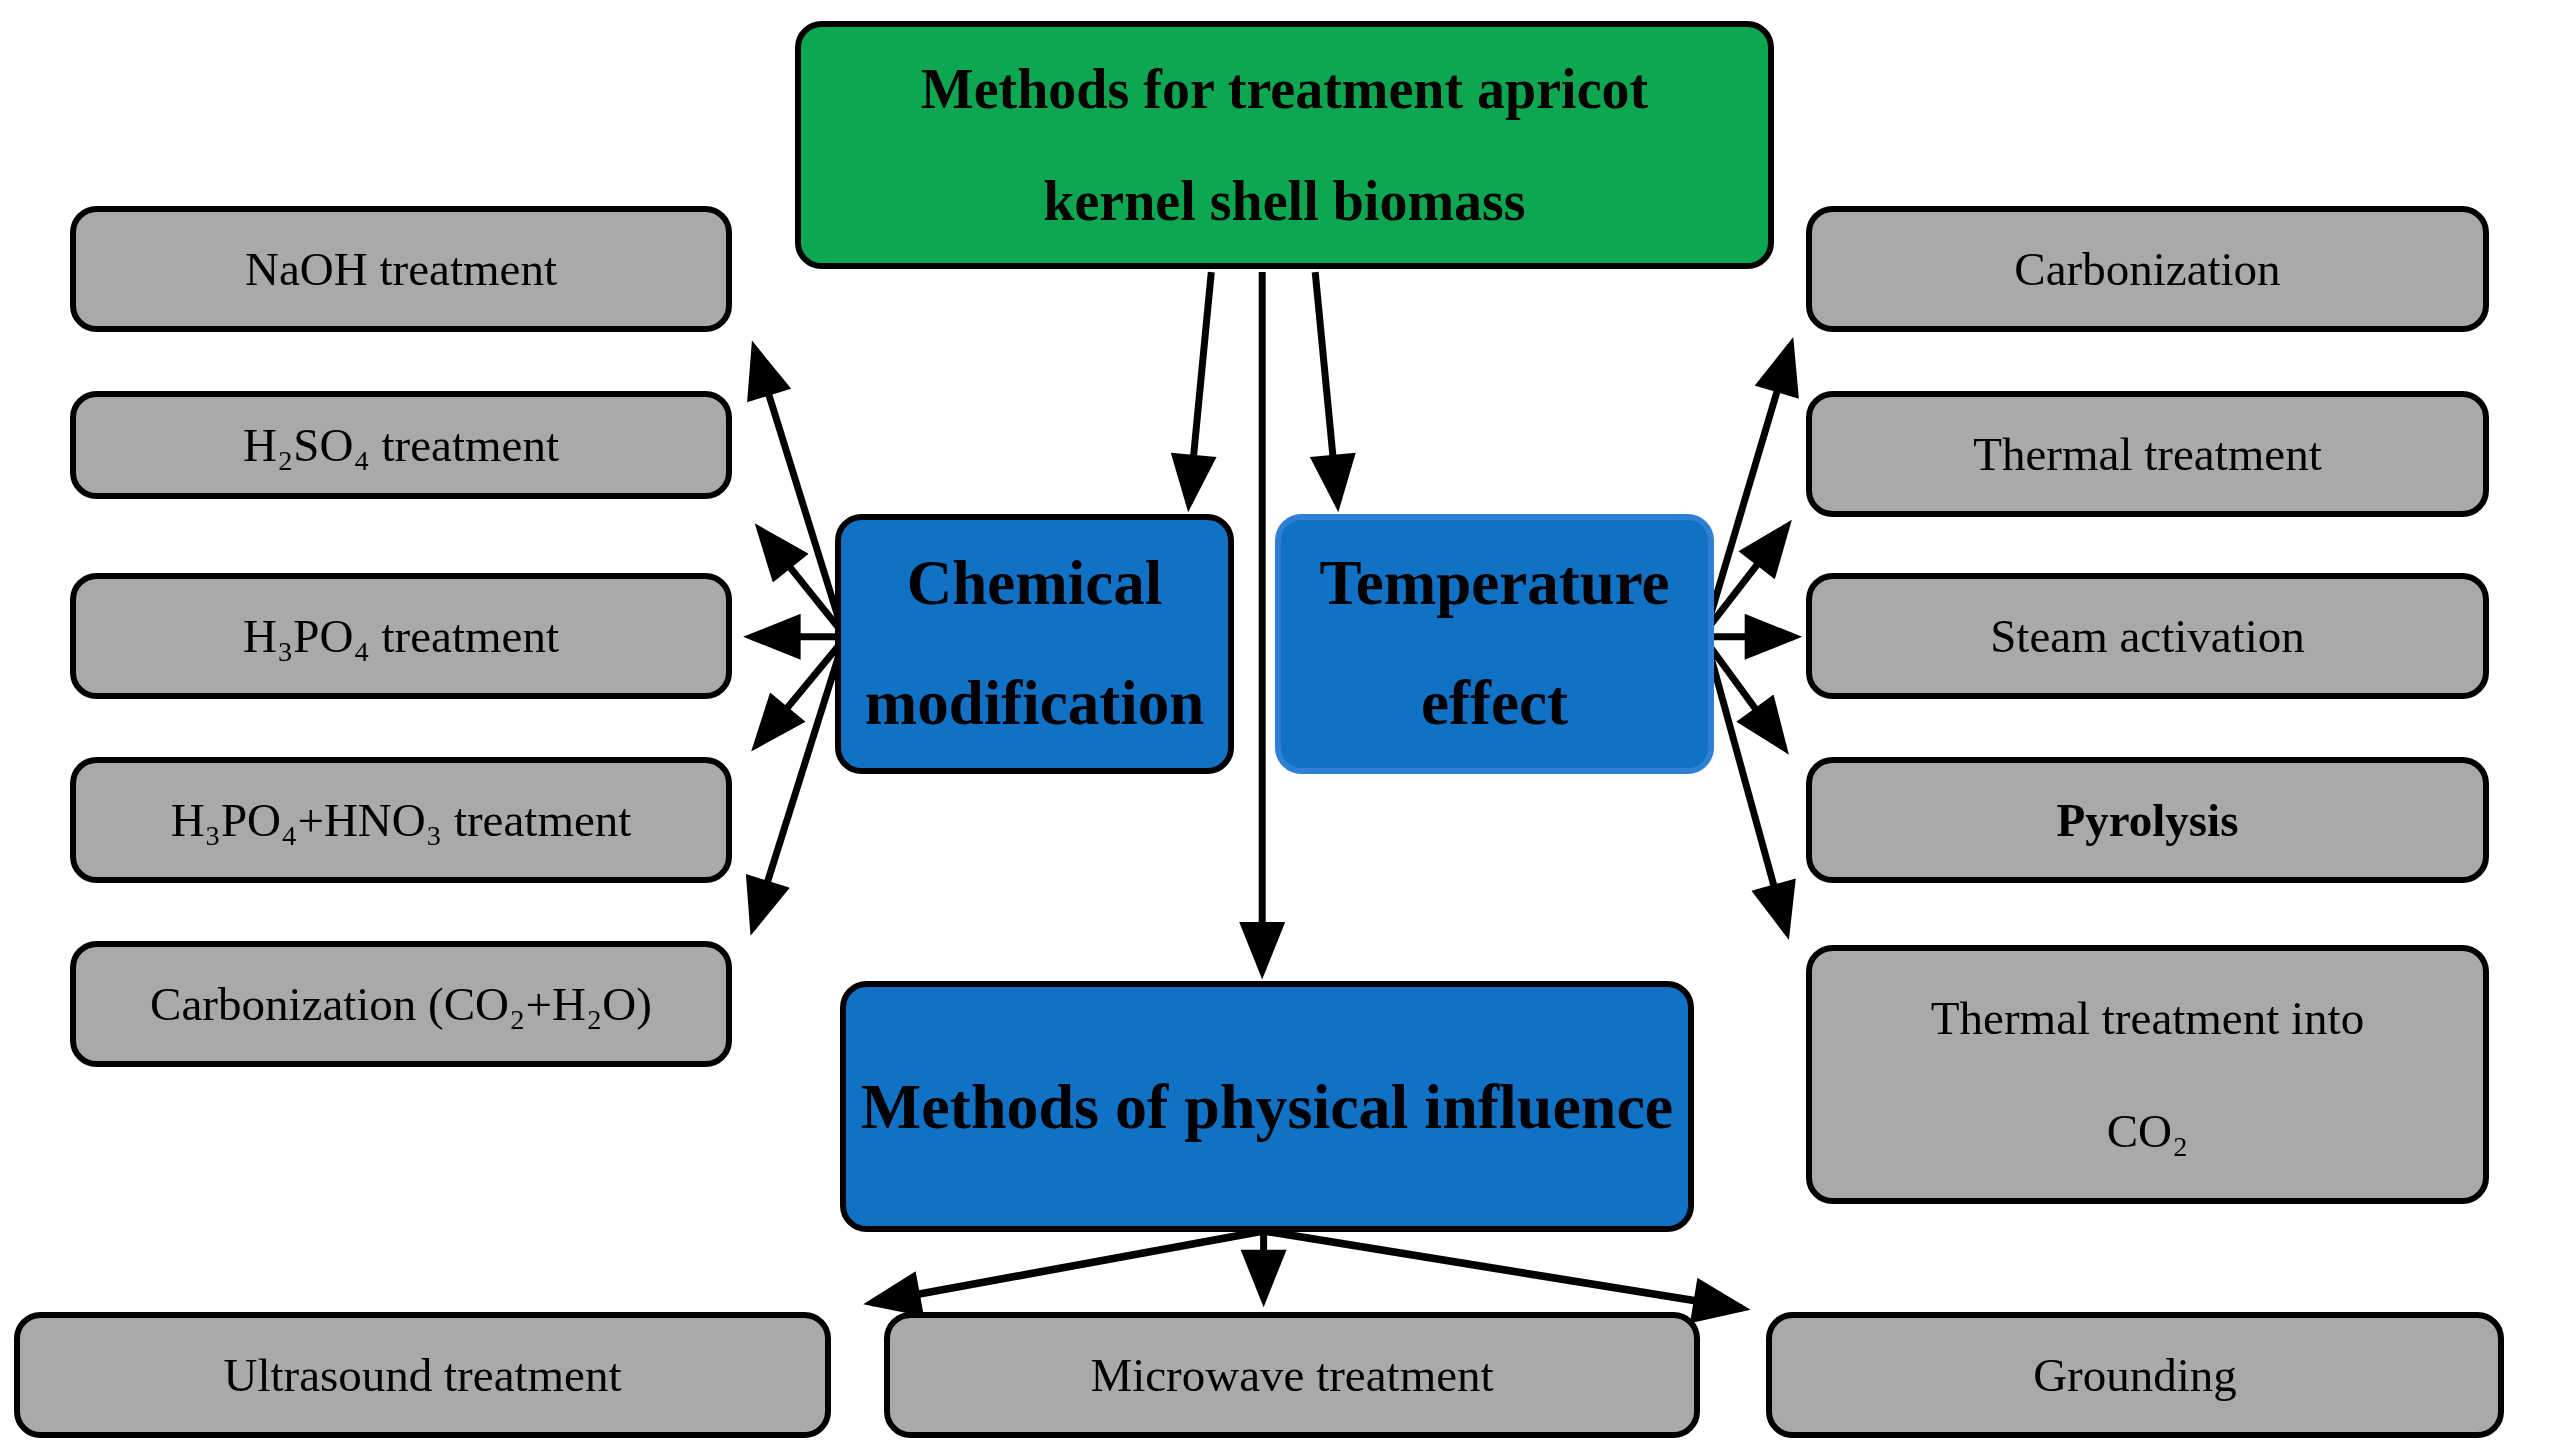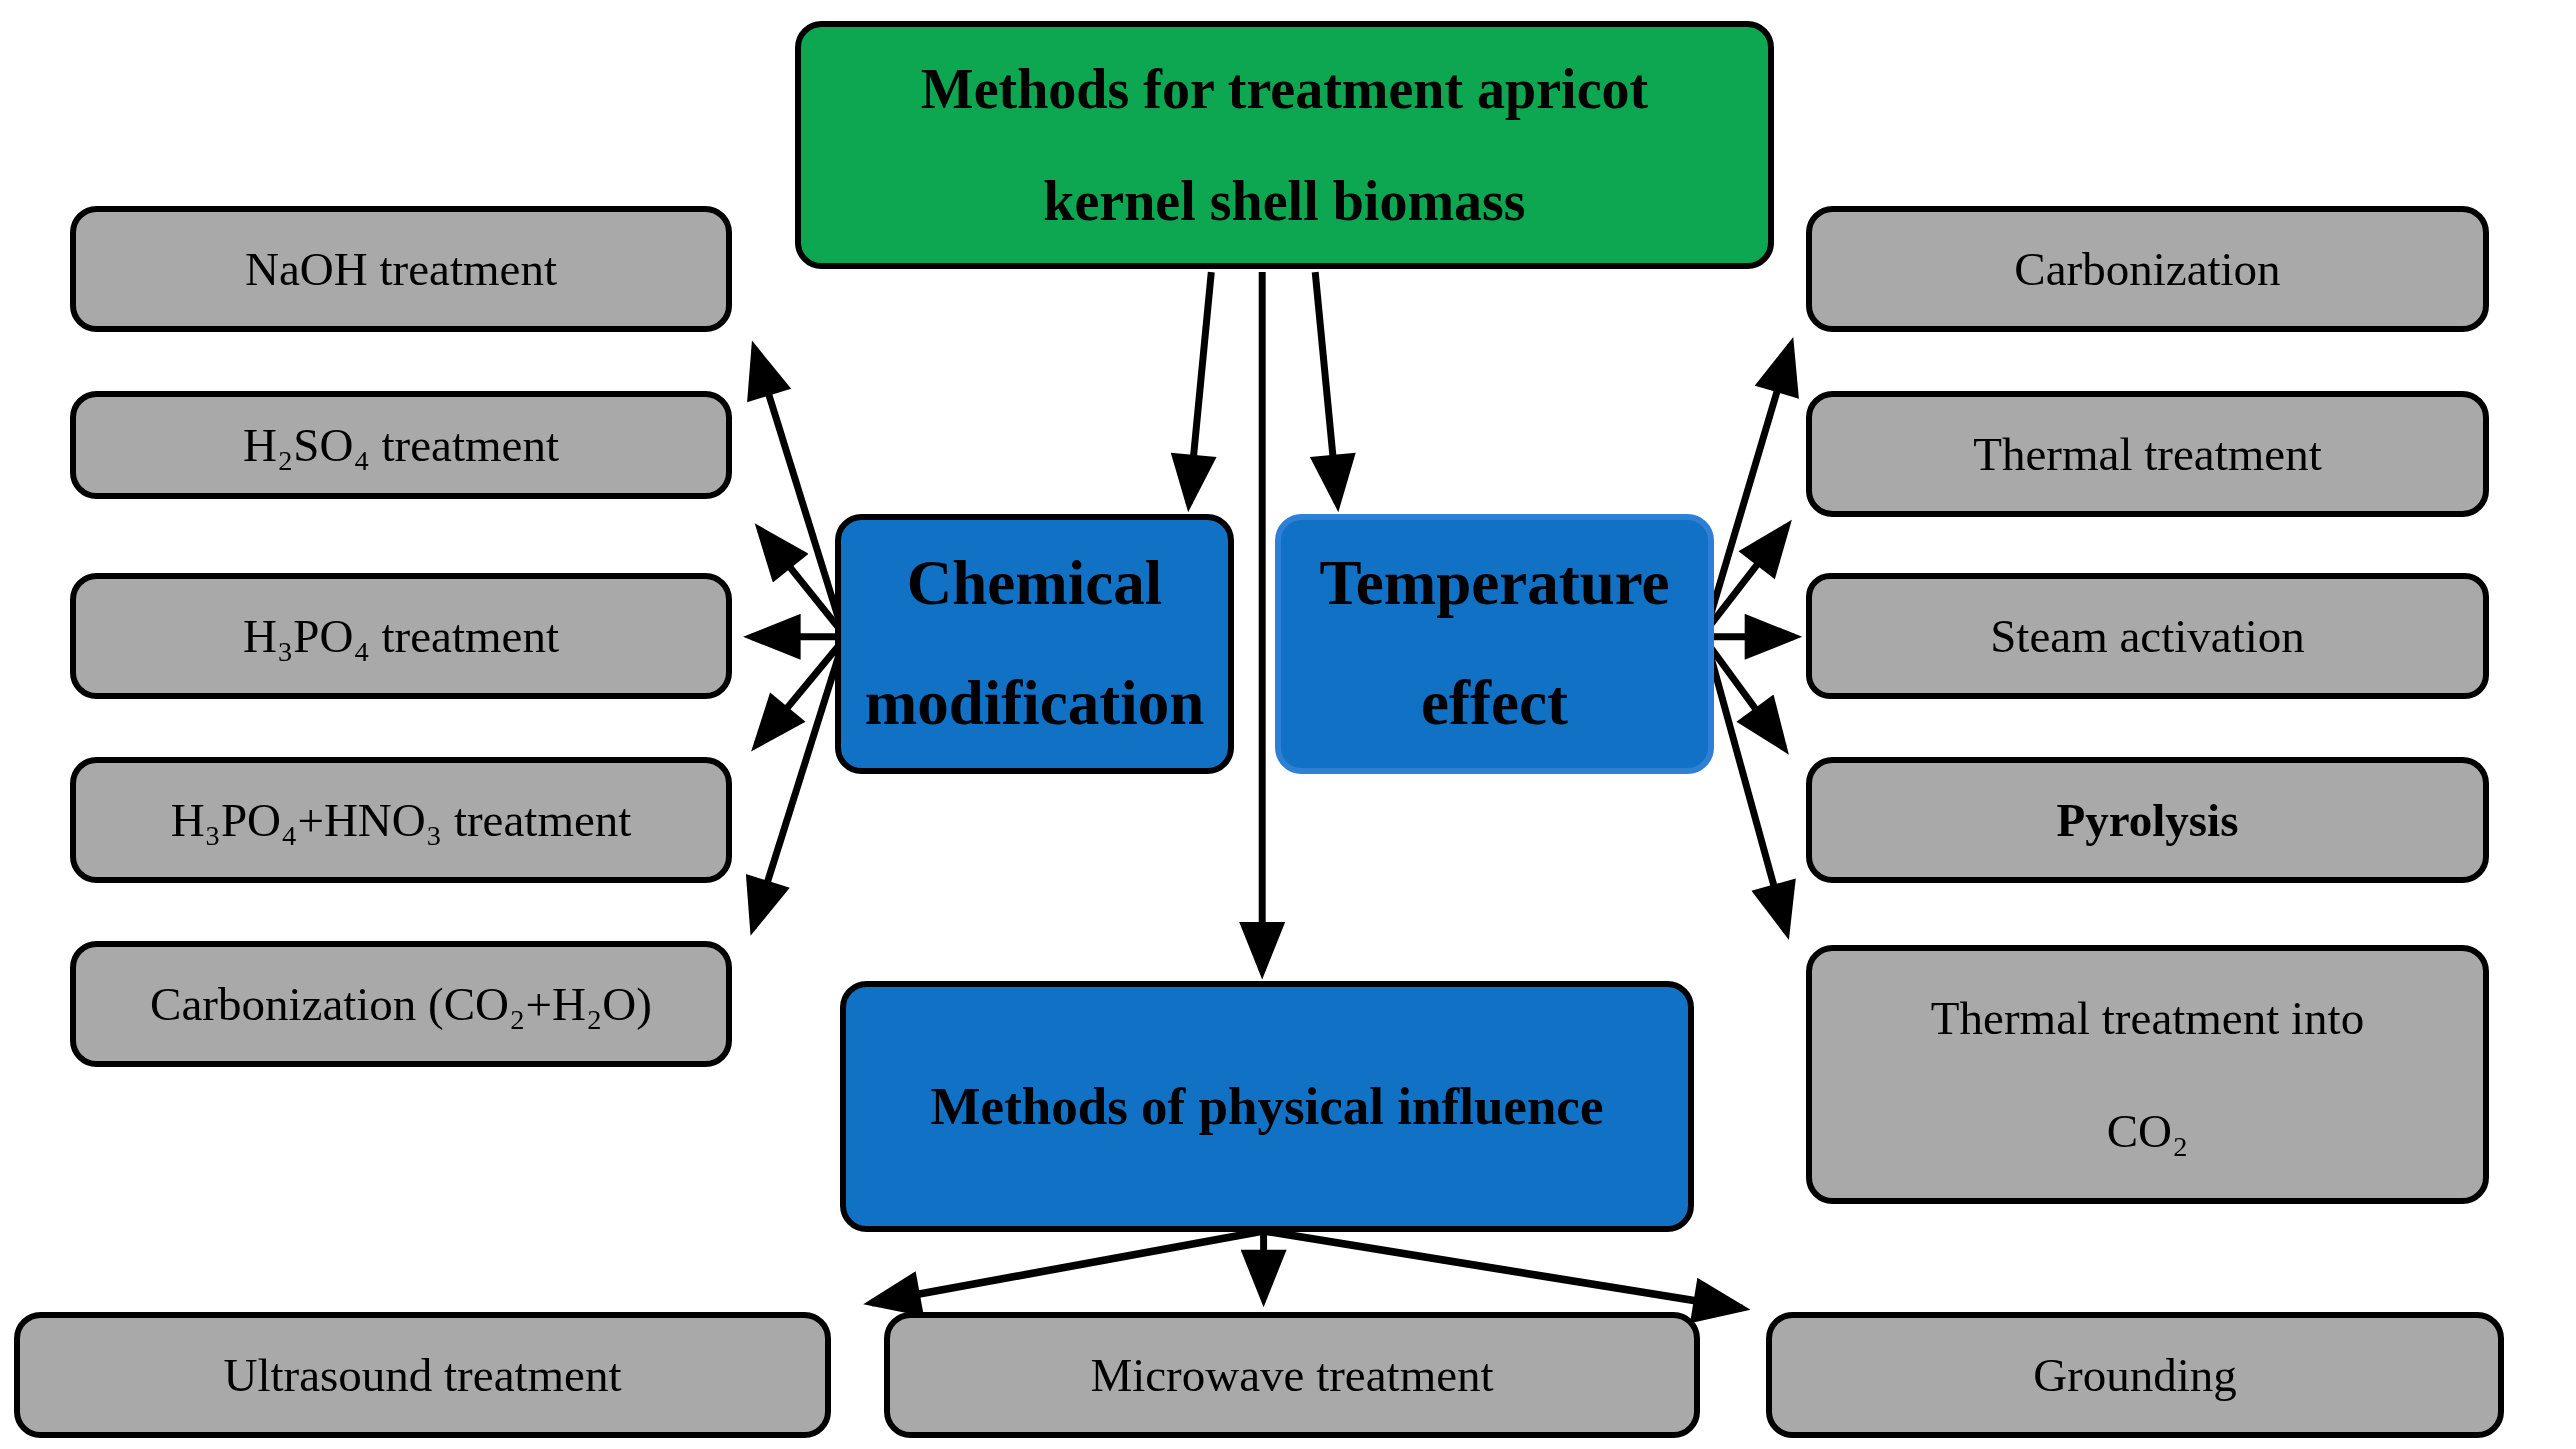--- a/index.html
+++ b/index.html
@@ -30,37 +30,37 @@
     z-index: 2;
   }
   .box .lbl { display: inline-block; line-height: 1.25; }
   .gray  { background: var(--node_fill, #A9A9A9); font-size: 47px; }
   .green { background: var(--root_fill, #0CA750); font-size: 56px; font-weight: bold; }
   .blue  { background: var(--branch_fill, #1171C4); font-size: 63px; font-weight: bold; }
   .blue-border { border-color: var(--branch_border_alt, #2E7FD6); }
   .multiline .lbl { line-height: 1.9; }
   .green .lbl { line-height: 2.0; padding: 0 42px; }
   .narrow .lbl { max-width: 446px; line-height: 2.4; }
-  .phys { font-size: 53px; font-weight: bold; }
+  .phys { font-size: 64px; font-weight: bold; }
 
   
   .root-node  { left: 795px; top: 21px;  width: 979px; height: 248px; }
   .chem-node  { left: 835px; top: 514px; width: 399px;  height: 260px; }
   .temp-node  { left: 1275px; top: 514px; width: 439px;  height: 260px; }
   .phys-node  { left: 840px; top: 981px; width: 854px; height: 251px; }
 
   .l0 { left: 70px; top: 206px;  width: 662px; height: 126px; }
   .l1 { left: 70px; top: 391px;  width: 662px; height: 108px; }
   .l2 { left: 70px; top: 573px;  width: 662px; height: 126px; }
   .l3 { left: 70px; top: 757px; width: 662px; height: 126px; }
   .l4 { left: 70px; top: 941px; width: 662px; height: 126px; }
 
   .r0 { left: 1806px; top: 206px;  width: 683px; height: 126px; }
   .r1 { left: 1806px; top: 391px;  width: 683px; height: 126px; }
-  .r2 { left: 1806px; top: 573px;  width: 683px; height: 126px; border-radius: 24px; }
+  .r2 { left: 1806px; top: 573px;  width: 683px; height: 126px; }
   .r3 { left: 1806px; top: 757px; width: 683px; height: 126px; font-weight: bold; }
   .r4 { left: 1806px; top: 945px; width: 683px; height: 259px; }
 
   .b0 { left: 14px;   top: 1312px; width: 817px; height: 126px; }
   .b1 { left: 884px; top: 1312px; width: 816px; height: 126px; }
   .b2 { left: 1766px; top: 1312px; width: 738px; height: 126px; }
 </style>
 </head>
 <body>
 

